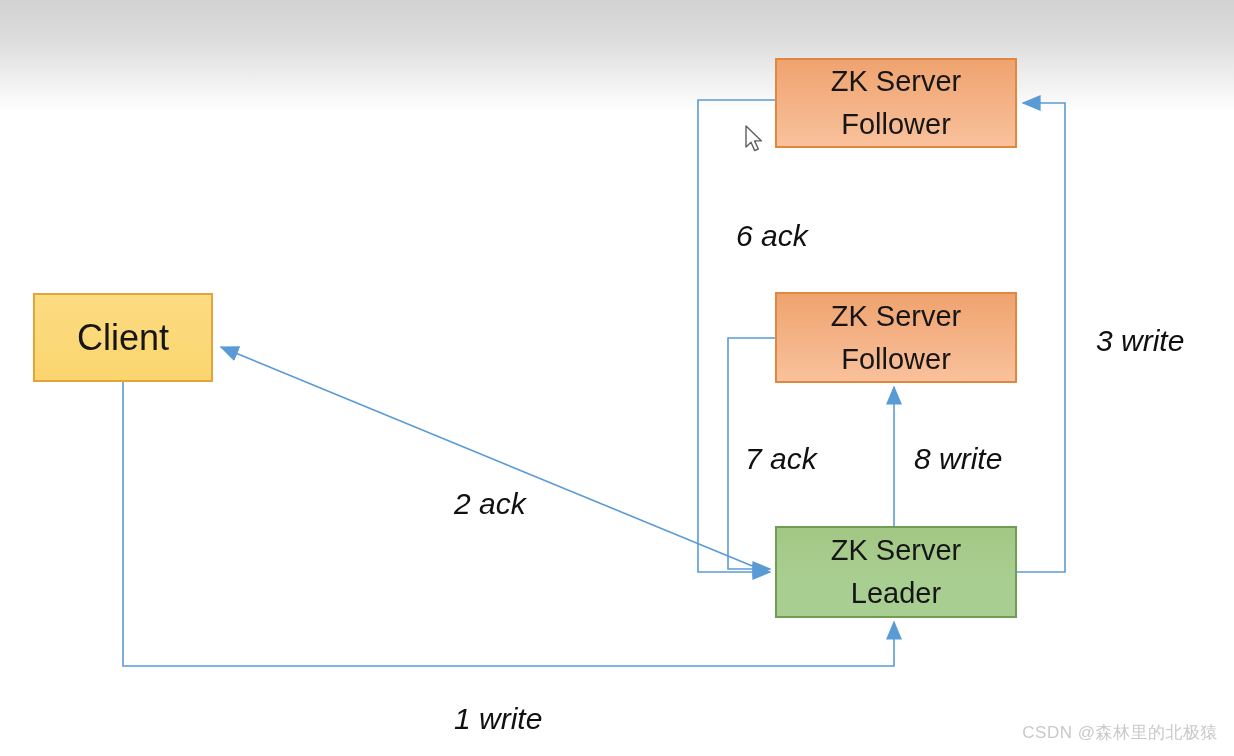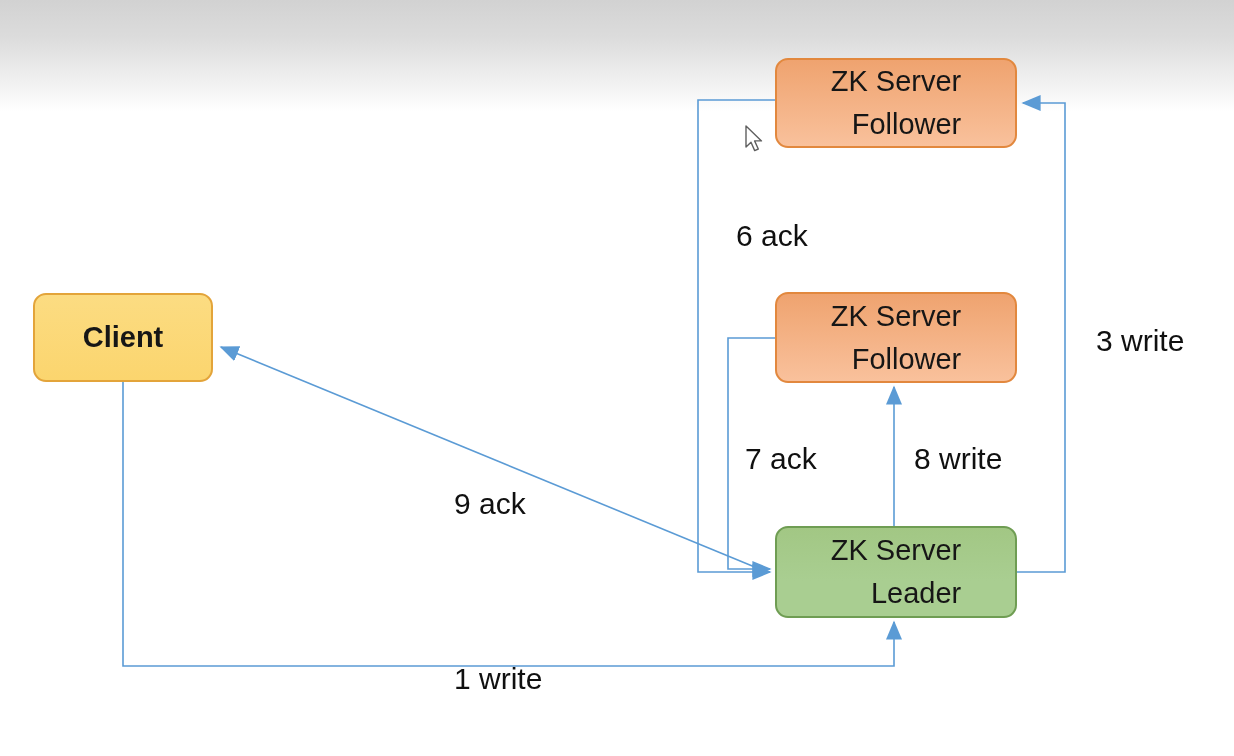--- a/index.html
+++ b/index.html
@@ -11,50 +11,49 @@
   #canvas{
     position:relative;width:1234px;height:756px;
     background:linear-gradient(180deg,#d2d2d2 0px,#dcdcdc 38px,#f2f2f2 85px,#ffffff 112px);
   }
   .wires{position:absolute;left:0;top:0;}
   .wire{fill:none;stroke:var(--arrow);stroke-width:1.6;}
   #ah path{fill:var(--arrow);stroke:none;}
   .node{
     position:absolute;box-sizing:border-box;
     display:flex;align-items:center;justify-content:center;
-    text-align:right;color:#161616;
-    font-size:29px;line-height:1.48;white-space:pre-line;border-radius:13px;
+    text-align:center;color:#161616;
+    font-size:29px;line-height:1.48;white-space:pre-line;
   }
   .node.follower{
     background:linear-gradient(180deg,var(--follower_fill_top) 0%,var(--follower_fill_bottom) 100%);
     border:2px solid var(--follower_border);
   }
   .node.leader{
     background:linear-gradient(180deg,#a2c784 0%,var(--leader_fill) 60%);
     border:2px solid var(--leader_border);
   }
   .node.client{
     background:linear-gradient(180deg,#fcdc82 0%,var(--client_fill) 100%);
     border:2px solid var(--client_border);
-    font-size:29px;
-    font-weight:bold;
+    font-size:36px;
   }
   #node-follower-top{left:775px;top:58px;width:242px;height:90px;}
   #node-follower-mid{left:775px;top:292px;width:242px;height:91px;}
   #node-leader{left:775px;top:526px;width:242px;height:92px;}
   #node-client{left:33px;top:293px;width:180px;height:89px;}
   .edge-label{
-    position:absolute;color:#101010;font-size:30px;white-space:nowrap;
+    position:absolute;color:#101010;font-size:30px;white-space:nowrap;font-style:italic;
   }
   #label-step6{left:736px;top:219px;}
   #label-step3{left:745px;top:442px;}
   #label-step2{left:914px;top:442px;}
   #label-step4{left:454px;top:487px;}
   #label-step5{left:1096px;top:324px;}
-  #label-step1{left:454px;top:662px;}
+  #label-step1{left:454px;top:702px;}
   #cursor{position:absolute;left:744px;top:125px;}
   #watermark{
     position:absolute;right:16px;top:721px;
     font-size:17px;color:var(--watermark);letter-spacing:.5px;
   }
 </style>
 </head>
 <body>
 
 <div id="canvas">
@@ -80,22 +79,23 @@
 Follower</div>
 
   <div id="node-leader" class="node leader">ZK Server
 Leader</div>
 
   <div id="node-client" class="node client">Client</div>
 
   <div id="label-step1" class="edge-label">1 write</div>
   <div id="label-step2" class="edge-label">8 write</div>
   <div id="label-step3" class="edge-label">7 ack</div>
-  <div id="label-step4" class="edge-label">9 ack</div>
+  <div id="label-step4" class="edge-label">2 ack</div>
   <div id="label-step5" class="edge-label">3 write</div>
   <div id="label-step6" class="edge-label">6 ack</div>
 
   <svg id="cursor" width="22" height="30" viewBox="0 0 22 30">
     <path d="M2,1 L2,22 L7,17.3 L10.7,25.6 L14.3,24 L10.6,15.9 L17.5,15.9 Z" fill="#ffffff" stroke="#606060" stroke-width="1.4" stroke-linejoin="round"></path>
   </svg>
 
+  <div id="watermark">CSDN @森林里的北极猿</div>
 
 </div>
 
 </body></html>

